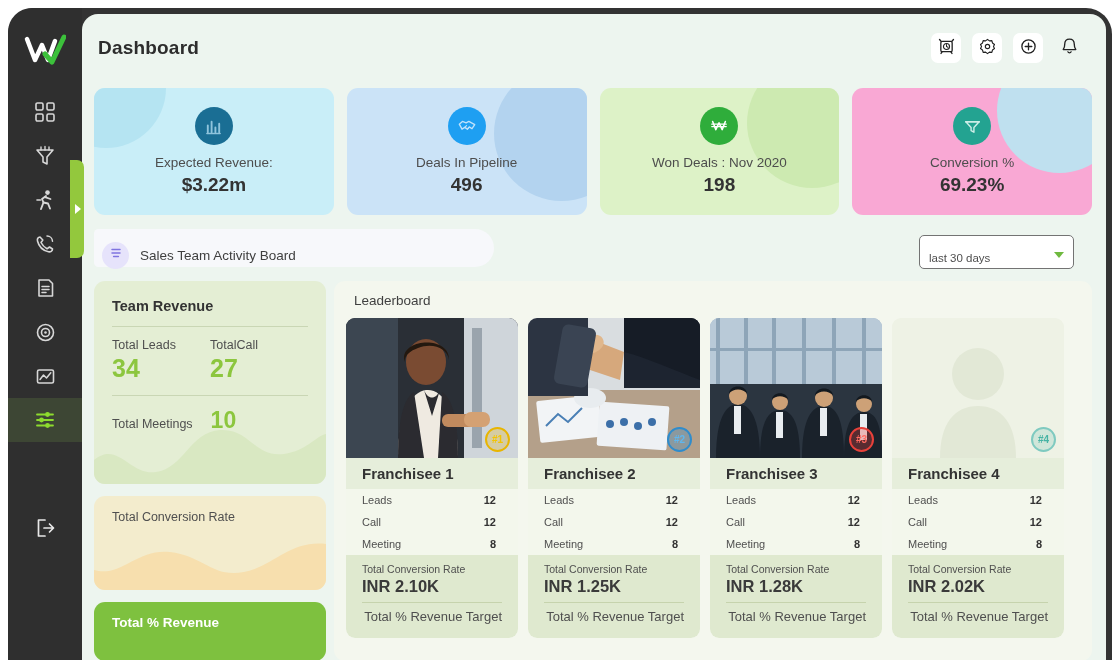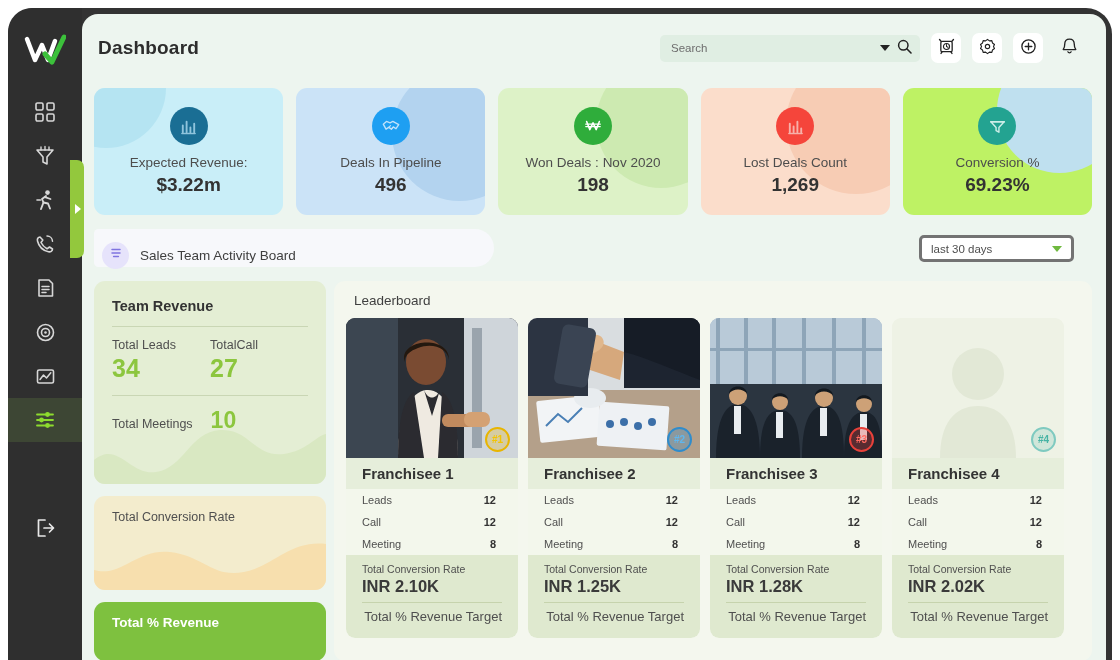--- a/index.html
+++ b/index.html
@@ -187,24 +187,24 @@
   .board-circle {
     width: 27px; height: 27px; border-radius: 50%;
     background: #e6e3fb;
     display: flex; align-items: center; justify-content: center;
   }
   .board-title { font-size: 13.5px; color: #3f3f3f; }
   .range-select {
     position: absolute; right: 18px; top: 6px;
     width: 155px; height: 27px;
     background: #ffffff;
-    border: 3px solid #737373;
+    border: 1px solid #737373;
     border-radius: 5px;
-    display: flex; align-items: center;
-    padding: 0 9px;
+    display: flex; 
+    padding: 16px 9px;
     cursor: pointer;
   }
   .range-select span { font-size: 11.5px; color: #4e4e4e; }
   .range-caret {
     margin-left: auto;
     width: 0; height: 0;
     border-left: 5px solid transparent;
     border-right: 5px solid transparent;
     border-top: 6px solid #6fb93f;
   }
@@ -412,30 +412,20 @@
 
   <div class="expand-tab">
     <span class="tri"></span>
   </div>
 
   <div class="content">
 
     <div class="topbar">
       <div class="page-title">Dashboard</div>
       <div class="topbar-right">
-        <div class="searchbox">
-          <input placeholder="Search" style="">
-          <span class="caret-dn"></span>
-          <span>
-            <svg width="15" height="15" viewBox="0 0 15 15">
-              <circle cx="6.3" cy="6.3" r="4.7" fill="none" stroke="#222" stroke-width="1.5"></circle>
-              <path d="M9.8 9.8 L14 14" stroke="#222" stroke-width="1.6" stroke-linecap="round"></path>
-            </svg>
-          </span>
-        </div>
         <div class="icon-btn">
           <span>
             <svg width="17" height="17" viewBox="0 0 18 18">
               <rect x="3" y="3.5" width="12" height="11" rx="1.6" fill="none" stroke="#222" stroke-width="1.4"></rect>
               <circle cx="9" cy="9" r="3.2" fill="none" stroke="#222" stroke-width="1.2"></circle>
               <path d="M9 7 V9 L10.4 9.8" stroke="#222" stroke-width="1.1" stroke-linecap="round" fill="none"></path>
               <path d="M3.3 3.5 L1.6 1.6 M14.7 3.5 L16.4 1.6" stroke="#222" stroke-width="1.4" stroke-linecap="round"></path>
               <path d="M4.5 14.5 L3.2 16.4 M13.5 14.5 L14.8 16.4" stroke="#222" stroke-width="1.4" stroke-linecap="round"></path>
             </svg>
           </span>
@@ -498,33 +488,22 @@
         <div class="kpi-icon" style="background:#2fad3b">
           <svg width="20" height="20" viewBox="0 0 22 22">
             <path d="M4 6 L7.5 15 L11 7.5 L14.5 15 L18 6" fill="none" stroke="#ffffff" stroke-width="1.7" stroke-linecap="round" stroke-linejoin="round"></path>
             <path d="M3 9 H19 M3 11.6 H19" stroke="#ffffff" stroke-width="1.3" stroke-linecap="round"></path>
           </svg>
         </div>
         <div class="kpi-label">Won Deals : Nov 2020</div>
         <div class="kpi-value">198</div>
       </div>
 
-      <div class="kpi" style="background:#fbddcb">
-        <div class="blob" style="width:140px;height:140px;right:-36px;top:-34px;background:#f7ccb4"></div>
-        <div class="kpi-icon" style="background:#f5453b">
-          <svg width="19" height="19" viewBox="0 0 20 20">
-            <path d="M4 16 V7 M8 16 V10 M12 16 V5 M16 16 V12" stroke="#f7b0a9" stroke-width="2" stroke-linecap="round"></path>
-            <path d="M3 17.4 H17" stroke="#f7b0a9" stroke-width="1.5" stroke-linecap="round"></path>
-          </svg>
-        </div>
-        <div class="kpi-label">Lost Deals Count</div>
-        <div class="kpi-value">1,269</div>
-      </div>
-
-      <div class="kpi" style="background:#bef264">
+
+      <div class="kpi" style="background:#f9a8d4">
         <div class="blob" style="width:125px;height:125px;right:-30px;top:-40px;background:#bfe0ef"></div>
         <div class="kpi-icon" style="background:#23a391">
           <svg width="19" height="19" viewBox="0 0 20 20">
             <path d="M3 5 H17 L11.5 11 V16 L8.5 14.3 V11 Z" fill="none" stroke="#cdeee8" stroke-width="1.5" stroke-linejoin="round"></path>
             <path d="M3 5 H17" stroke="#cdeee8" stroke-width="1.8" stroke-linecap="round"></path>
           </svg>
         </div>
         <div class="kpi-label">Conversion %</div>
         <div class="kpi-value">69.23%</div>
       </div>

